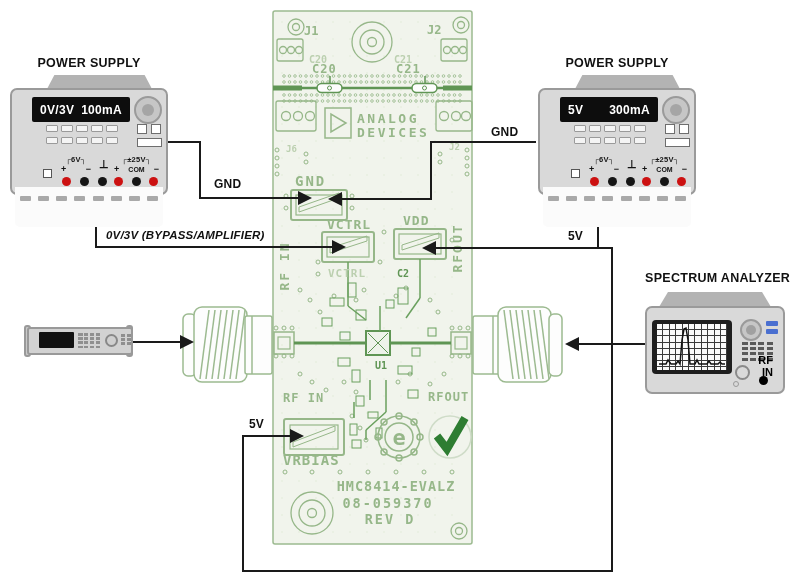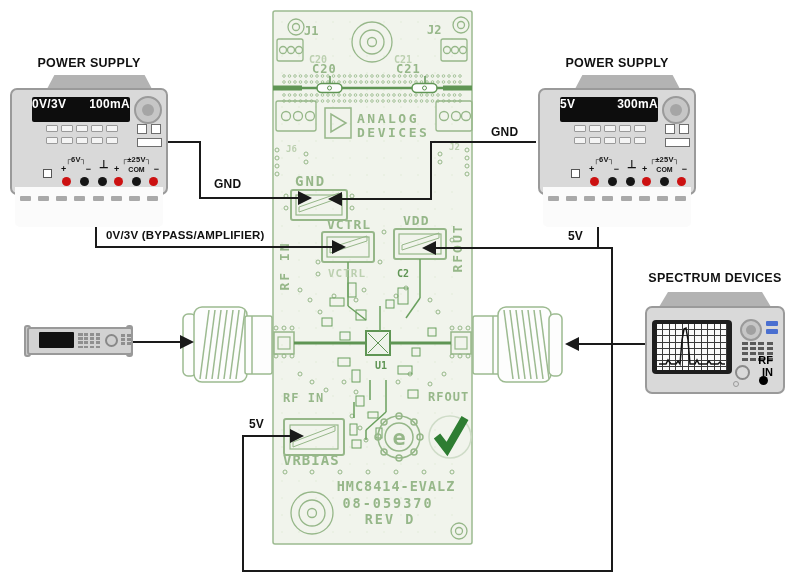--- a/index.html
+++ b/index.html
@@ -15,22 +15,22 @@
               font-size:12.5px;color:#111;white-space:nowrap;letter-spacing:.3px;}
   
   .ps{width:158px;height:150px;}
   .ps-handle{position:absolute;left:37px;top:19px;width:105px;height:14px;background:#b3b3b3;
              clip-path:polygon(7% 0,93% 0,100% 100%,0 100%);}
   .ps-body{position:absolute;left:0;top:32px;width:154px;height:103px;background:#d9d9d9;
            border:2px solid #9a9a9a;border-radius:7px;}
   .ps-lower{position:absolute;left:3px;top:97px;width:148px;height:40px;background:#fbfbfb;
             border-radius:0 0 5px 5px;}
   .ps-display{position:absolute;left:22px;top:41px;width:98px;height:25px;background:#0d0d0d;
-              border-radius:2px;display:flex;justify-content:space-between;align-items:flex-start;
-              padding:0 0;box-sizing:border-box;z-index:1;}
+              border-radius:2px;display:flex;justify-content:space-between;align-items:center;
+              padding:0 8px;box-sizing:border-box;z-index:1;}
   .ps-display span{color:#fff;font-weight:bold;font-size:12px;letter-spacing:.3px;}
   .ps-knob{position:absolute;left:124px;top:40px;width:28px;height:28px;border-radius:50%;
            background:#c6c6c6;border:2px solid #9a9a9a;box-sizing:border-box;}
   .ps-knob::after{content:"";position:absolute;left:6px;top:6px;width:12px;height:12px;
                   border-radius:50%;background:#a5a5a5;}
   .ps-btns{position:absolute;left:36px;top:69px;display:grid;
            grid-template-columns:repeat(5,12px);grid-auto-rows:7px;gap:5px 3px;}
   .ps-btns i{background:#f4f4f4;border:1px solid #9a9a9a;border-radius:1px;}
   .ps-sq{position:absolute;left:127px;top:68px;display:flex;gap:4px;}
   .ps-sq i{width:10px;height:10px;background:#fff;border:1.5px solid #6e6e6e;box-sizing:border-box;}
@@ -1014,21 +1014,21 @@
         <i></i>
         <i></i>
         <i></i>
         <i></i>
         <i></i>
         <i></i>
       </div>
   </div>
 
   <div class="inst an" style="left:645px;top:271px;">
-    <div class="inst-title">SPECTRUM DEVICES</div>
+    <div class="inst-title">SPECTRUM ANALYZER</div>
     <div class="an-handle"></div>
     <div class="an-body"></div>
     <div class="an-bezel"></div>
     <div class="an-screen">
       <svg width="70" height="46" viewBox="0 0 70 46">
         <path d="M2 40 L9 40 L11 36 L14 40 L19 40 L21 37 L23 40 L25 16 L27 5 L29 4 L31 16 L33 40 L38 40 L40 36 L42 40 L50 40 L52 37 L54 40 L61 40 L63 38 L65 40 L68 40" fill="none" stroke="#111" stroke-width="1.5"></path>
       </svg>
     </div>
     <div class="an-knob"></div>
     <div class="an-blue">
@@ -1056,17 +1056,17 @@
     <div class="an-rfin">
       <div>RF</div>
       <div>IN</div>
     </div>
     <div class="an-bnc"></div>
     <div class="an-dot"></div>
     <div class="an-mini"></div>
   </div>
 
   <div class="lbl" style="left:214px;top:177px;">GND</div>
-  <div class="lbl" style="left:106px;top:229px;font-size:11.5px;">0V/3V (BYPASS/AMPLIFIER)</div>
+  <div class="lbl" style="left:106px;top:229px;font-size:11.5px;font-style:italic;">0V/3V (BYPASS/AMPLIFIER)</div>
   <div class="lbl" style="left:491px;top:125px;">GND</div>
   <div class="lbl" style="left:568px;top:229px;">5V</div>
   <div class="lbl" style="left:249px;top:417px;">5V</div>
 </div>
 
 </body></html>

